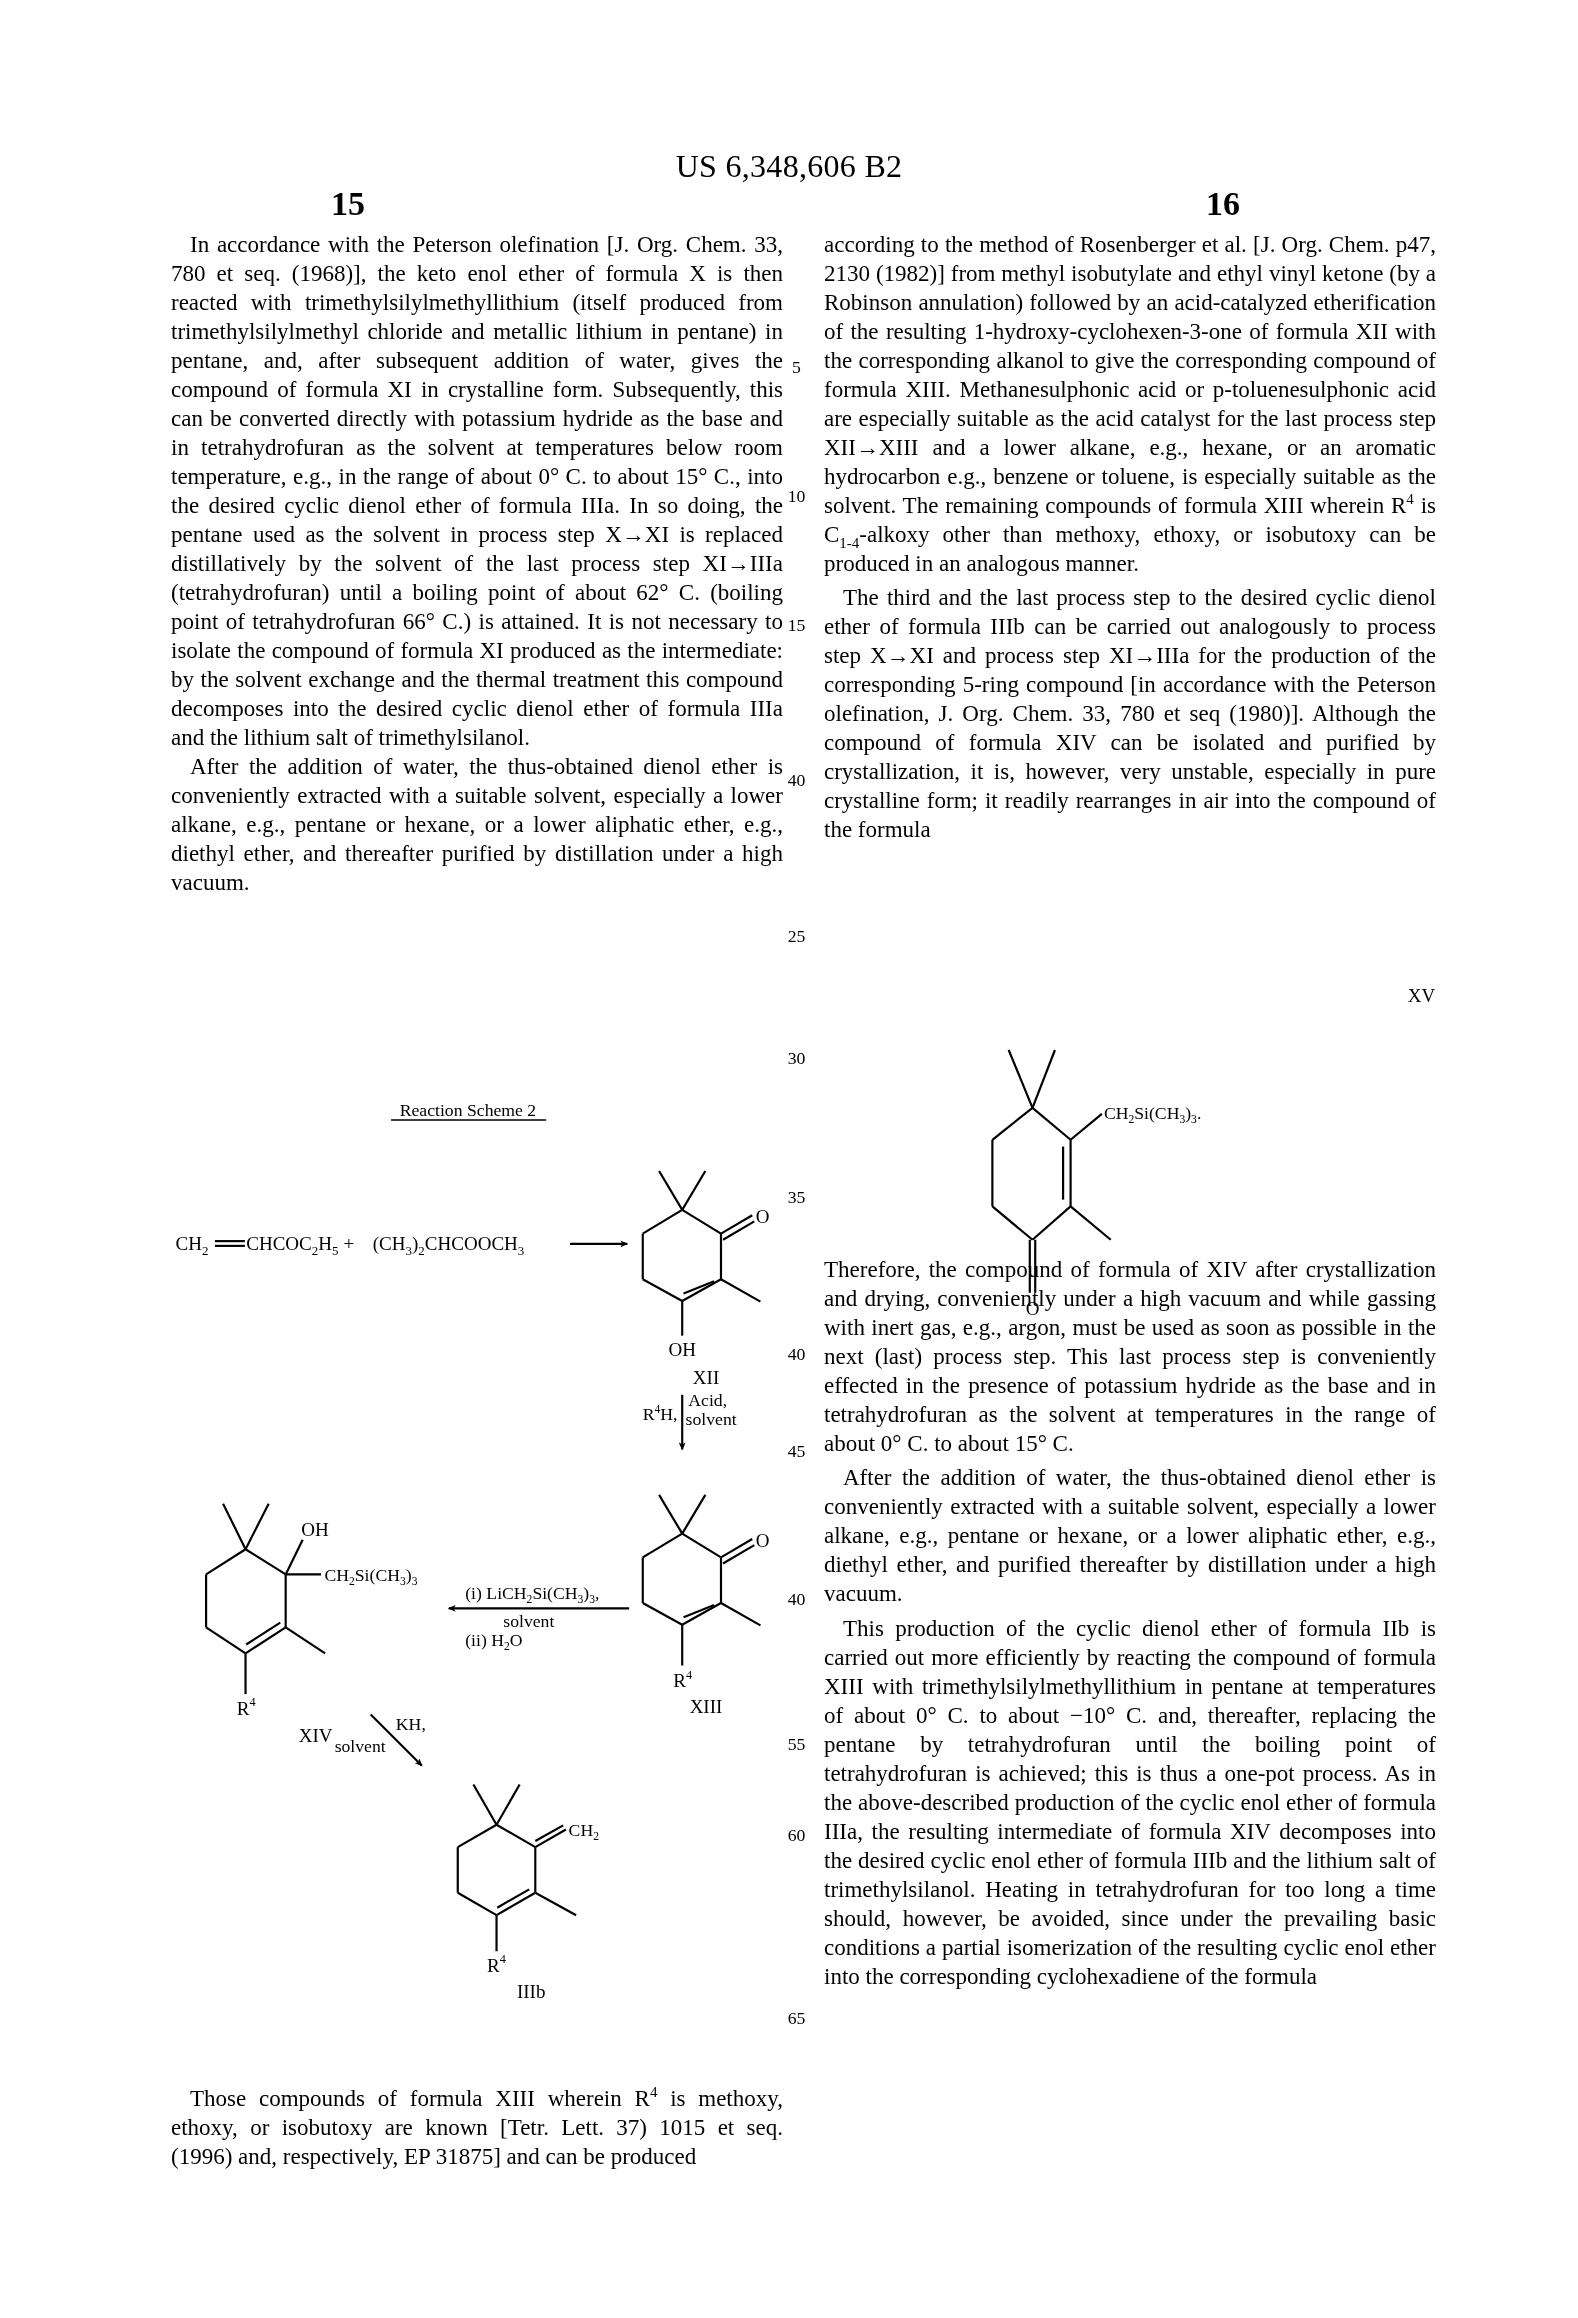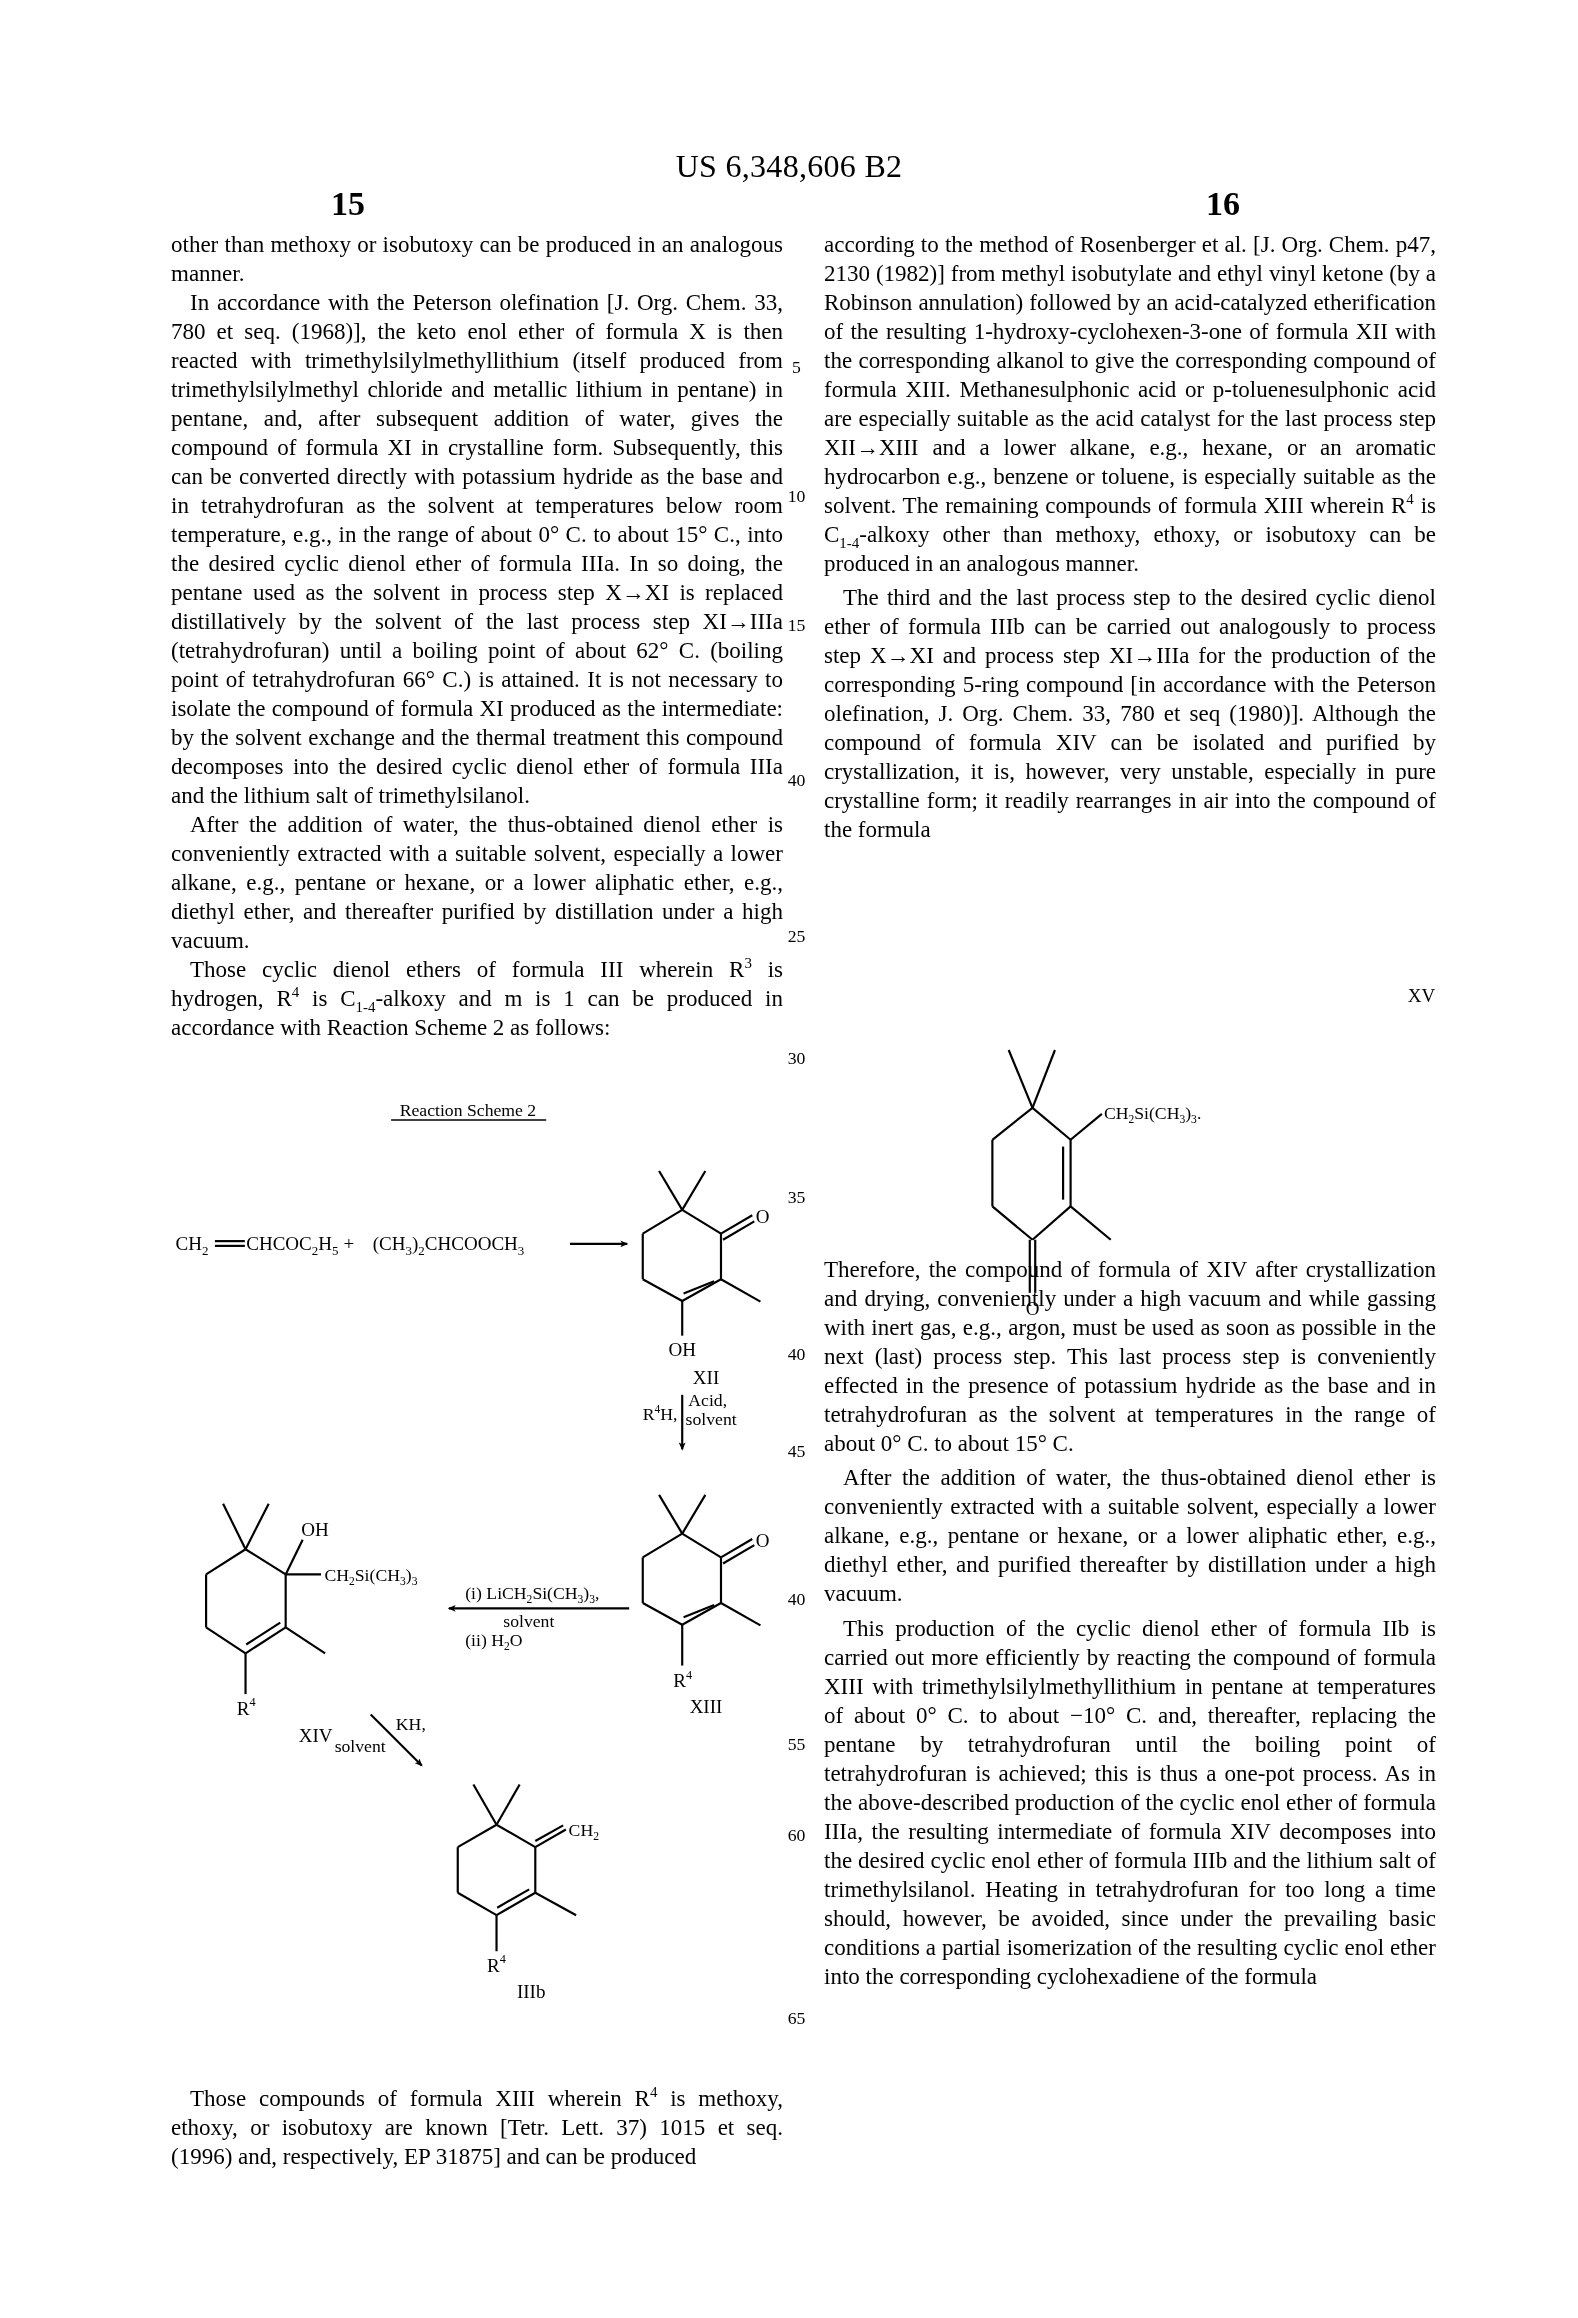--- a/index.html
+++ b/index.html
@@ -23,24 +23,22 @@
   svg text { font-family: "Liberation Serif", "DejaVu Serif", serif; }
 </style>
 </head>
 <body>
 
 <div id="doc-header" class="abs">US 6,348,606 B2</div>
 <div id="colnum-left" class="abs colnum">15</div>
 <div id="colnum-right" class="abs colnum">16</div>
 
 <div id="col-left-top" class="abs col">
-  <p>other than methoxy or isobutoxy can be produced in an analogous manner.</p>
   <p class="indent">In accordance with the Peterson olefination [J. Org. Chem. 33, 780 et seq. (1968)], the keto enol ether of formula X is then reacted with trimethylsilylmethyllithium (itself produced from trimethylsilylmethyl chloride and metallic lithium in pentane) in pentane, and, after subsequent addition of water, gives the compound of formula XI in crystalline form. Subsequently, this can be converted directly with potassium hydride as the base and in tetrahydrofuran as the solvent at temperatures below room temperature, e.g., in the range of about 0° C. to about 15° C., into the desired cyclic dienol ether of formula IIIa. In so doing, the pentane used as the solvent in process step X→XI is replaced distillatively by the solvent of the last process step XI→IIIa (tetrahydrofuran) until a boiling point of about 62° C. (boiling point of tetrahydrofuran 66° C.) is attained. It is not necessary to isolate the compound of formula XI produced as the intermediate: by the solvent exchange and the thermal treatment this compound decomposes into the desired cyclic dienol ether of formula IIIa and the lithium salt of trimethylsilanol.</p>
   <p class="indent">After the addition of water, the thus-obtained dienol ether is conveniently extracted with a suitable solvent, especially a lower alkane, e.g., pentane or hexane, or a lower aliphatic ether, e.g., diethyl ether, and thereafter purified by distillation under a high vacuum.</p>
-  <p class="indent"><span>Those cyclic dienol ethers of formula III wherein R</span><sup>3</sup><span> is hydrogen, R</span><sup>4</sup><span> is C</span><sub>1-4</sub><span>-alkoxy and m is 1 can be produced in accordance with Reaction Scheme 2 as follows:</span></p>
 </div>
 
 <div id="col-left-bottom" class="abs col">
   <p class="indent"><span>Those compounds of formula XIII wherein R</span><sup>4</sup><span> is methoxy, ethoxy, or isobutoxy are known [Tetr. Lett. 37) 1015 et seq. (1996) and, respectively, EP 31875] and can be produced</span></p>
 </div>
 
 <div id="col-right-top" class="abs col">
   <p><span>according to the method of Rosenberger et al. [J. Org. Chem. p47, 2130 (1982)] from methyl isobutylate and ethyl vinyl ketone (by a Robinson annulation) followed by an acid-catalyzed etherification of the resulting 1-hydroxy-cyclohexen-3-one of formula XII with the corresponding alkanol to give the corresponding compound of formula XIII. Methanesulphonic acid or p-toluenesulphonic acid are especially suitable as the acid catalyst for the last process step XII→XIII and a lower alkane, e.g., hexane, or an aromatic hydrocarbon e.g., benzene or toluene, is especially suitable as the solvent. The remaining compounds of formula XIII wherein R</span><sup>4</sup><span> is C</span><sub>1-4</sub><span>-alkoxy other than methoxy, ethoxy, or isobutoxy can be produced in an analogous manner.</span></p>
   <p class="indent gap">The third and the last process step to the desired cyclic dienol ether of formula IIIb can be carried out analogously to process step X→XI and process step XI→IIIa for the production of the corresponding 5-ring compound [in accordance with the Peterson olefination, J. Org. Chem. 33, 780 et seq (1980)]. Although the compound of formula XIV can be isolated and purified by crystallization, it is, however, very unstable, especially in pure crystalline form; it readily rearranges in air into the compound of the formula</p>
 </div>

